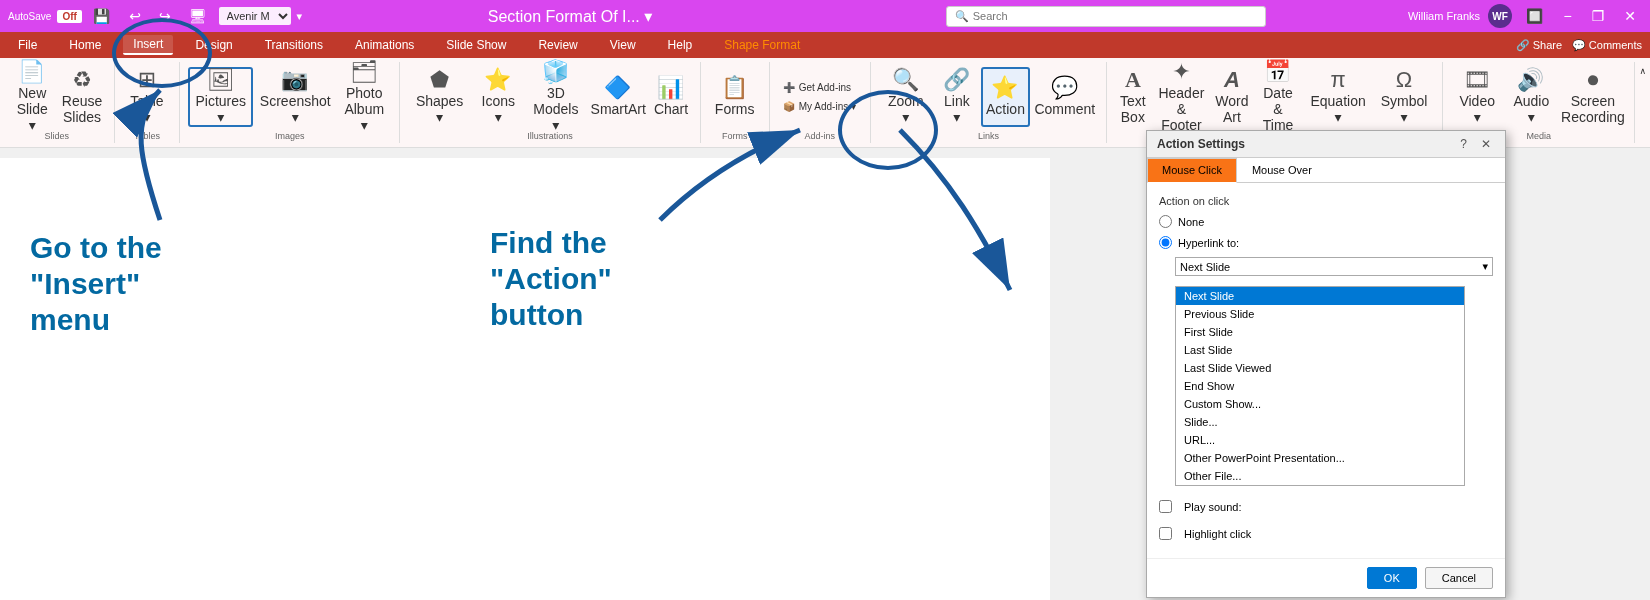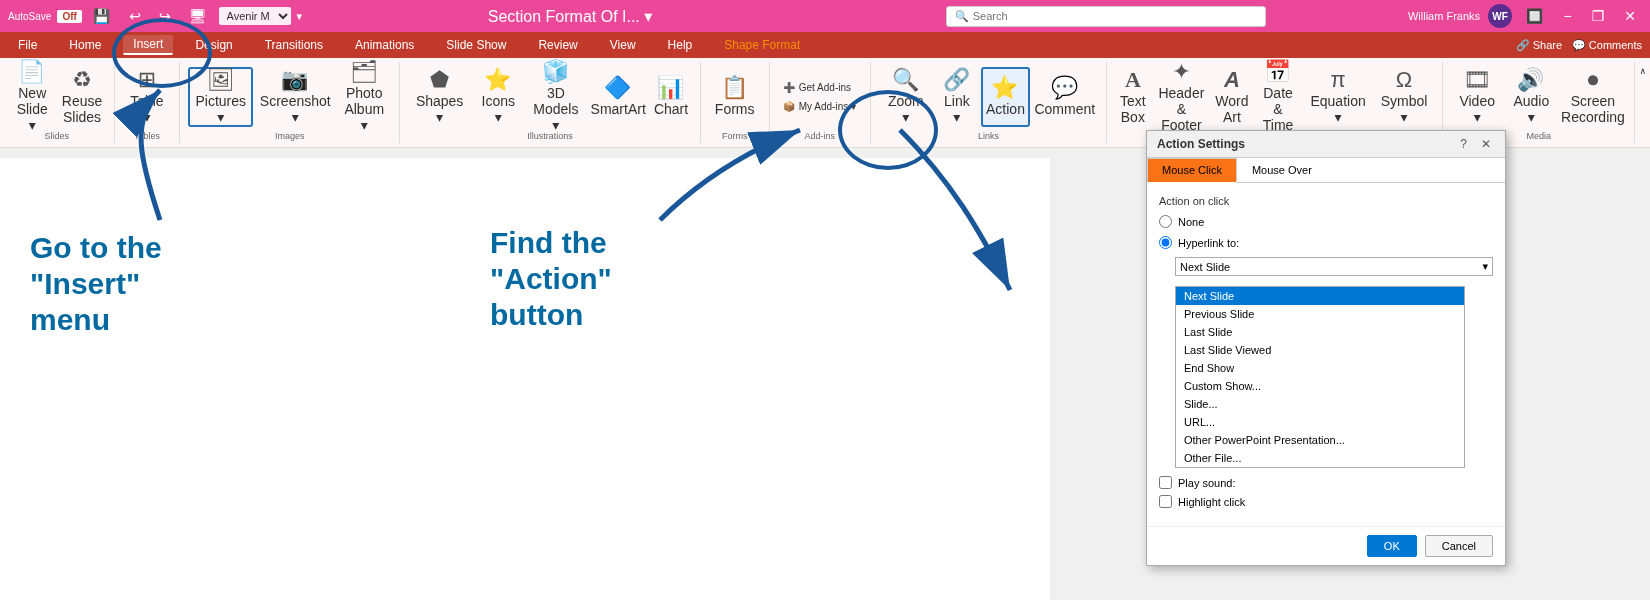--- a/index.html
+++ b/index.html
@@ -1,20 +1,20 @@
 <!DOCTYPE html>
 <html><head>
   <meta charset="utf-8">
   <style>
     * { box-sizing: border-box; margin: 0; padding: 0; }
     body { font-family: 'Segoe UI', Arial, sans-serif; font-size: 11px; background: #f0f0f0; width: 1650px; height: 600px; overflow: hidden; position: relative; }
 
     
     .titlebar {
-      background: #ec4899;
+      background: #d946ef;
       height: 32px;
       display: flex;
       align-items: center;
       padding: 0 8px;
       color: white;
     }
     .titlebar-left { display: flex; align-items: center; gap: 6px; flex: 1; }
     .titlebar-center { flex: 2; text-align: center; font-size: 16px; }
     .titlebar-right { display: flex; align-items: center; gap: 8px; flex: 1; justify-content: flex-end; }
     .autosave-label { font-size: 10px; color: white; }
@@ -115,21 +115,21 @@
     .dialog-tab { padding: 5px 14px; font-size: 11px; cursor: pointer; border: 1px solid transparent; }
     .dialog-tab.active { background: #f97316; border-color: #ccc #ccc white #ccc; margin-bottom: -1px; }
     .dialog-body { padding: 12px; }
     .dialog-section-label { font-size: 11px; color: #333; margin-bottom: 8px; font-weight: 500; }
     .radio-option { display: flex; align-items: center; gap: 6px; margin-bottom: 8px; font-size: 11px; cursor: pointer; }
     .radio-option input[type=radio] { cursor: pointer; }
     .hyperlink-dropdown { display: flex; align-items: center; gap: 4px; margin-bottom: 10px; margin-left: 16px; }
     .dropdown-list { border: 1px solid #aaa; width: 290px; margin-left: 16px; }
     .dropdown-item { padding: 3px 8px; font-size: 11px; cursor: pointer; }
     .dropdown-item.selected { background: #0078d4; color: white; }
-    .checkbox-row { display: flex; align-items: center; gap: 6px; font-size: 11px; margin-bottom: 6px; }
+    .checkbox-row { display: flex; align-items: center; gap: 12px; font-size: 11px; margin-bottom: 6px; margin-top: 14px; }
     .dialog-footer { padding: 8px 12px; display: flex; justify-content: flex-end; gap: 8px; border-top: 1px solid #eee; }
     .dialog-footer-btn { padding: 4px 16px; font-size: 11px; cursor: pointer; border: 1px solid #aaa; background: #f5f5f5; border-radius: 2px; }
     .dialog-footer-btn.primary { background: #0078d4; color: white; border-color: #0078d4; }
 
     
     .annotation {
       position: absolute;
       font-family: 'Avenir', 'Trebuchet MS', Arial, sans-serif;
       font-weight: 900;
       color: #0369a1;
@@ -411,20 +411,21 @@
     </div>
     <div class="hyperlink-dropdown">
       <div style="display:flex; align-items:center; border:1px solid #aaa; width:100%; padding:2px 4px; font-size:11px; background:white; cursor:pointer;">
         <span style="flex:1;">Next Slide</span>
         <span>▾</span>
       </div>
     </div>
     <div class="dropdown-list">
       <div class="dropdown-item selected">Next Slide</div>
       <div class="dropdown-item">Previous Slide</div>
+      <div class="dropdown-item">First Slide</div>
       <div class="dropdown-item">Last Slide</div>
       <div class="dropdown-item">Last Slide Viewed</div>
       <div class="dropdown-item">End Show</div>
       <div class="dropdown-item">Custom Show...</div>
       <div class="dropdown-item">Slide...</div>
       <div class="dropdown-item">URL...</div>
       <div class="dropdown-item">Other PowerPoint Presentation...</div>
       <div class="dropdown-item">Other File...</div>
     </div>
     <div style="margin-top:8px;">

